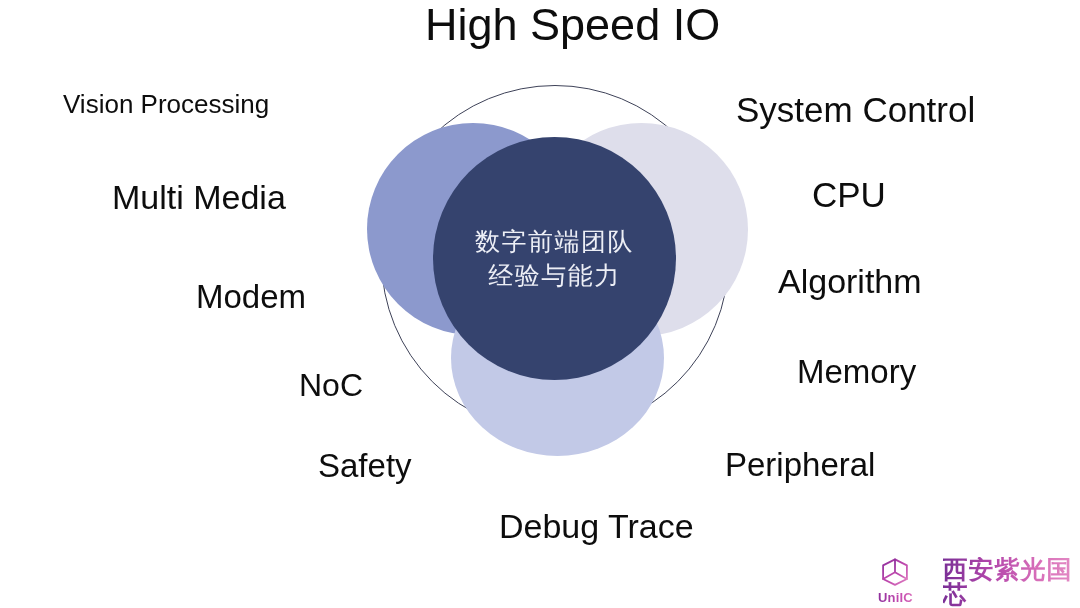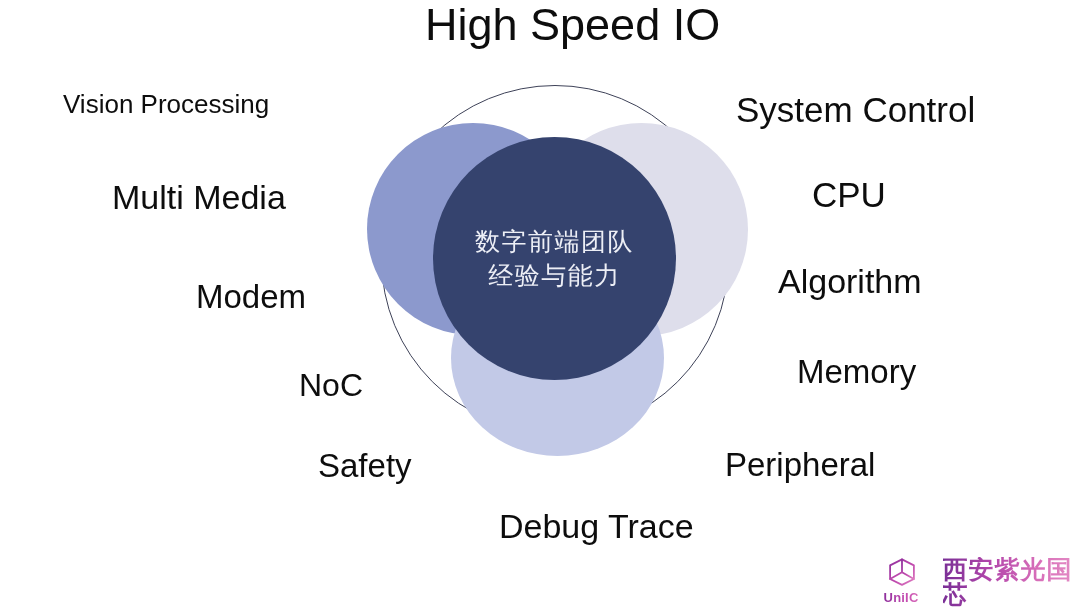--- a/index.html
+++ b/index.html
@@ -122,21 +122,21 @@
     display: flex;
     align-items: center;
     height: 50px;
   }
   .brand-mark {
     width: 46px;
     height: 48px;
     position: relative;
     display: flex;
     flex-direction: column;
-    align-items: flex-end;
+    align-items: flex-start;
     justify-content: flex-start;
   }
   .brand-cube {
     width: 34px;
     height: 34px;
     display: block;
   }
   .brand-unic {
     font-size: 13px;
     font-weight: 700;

